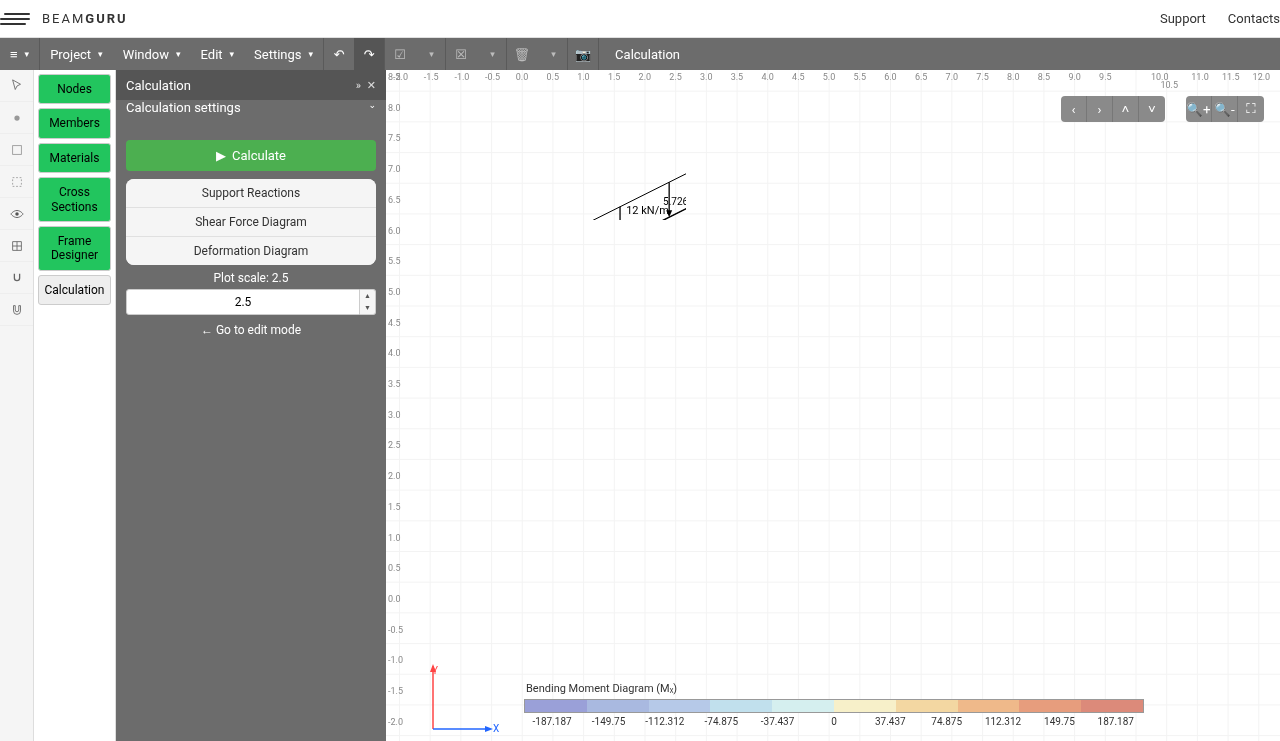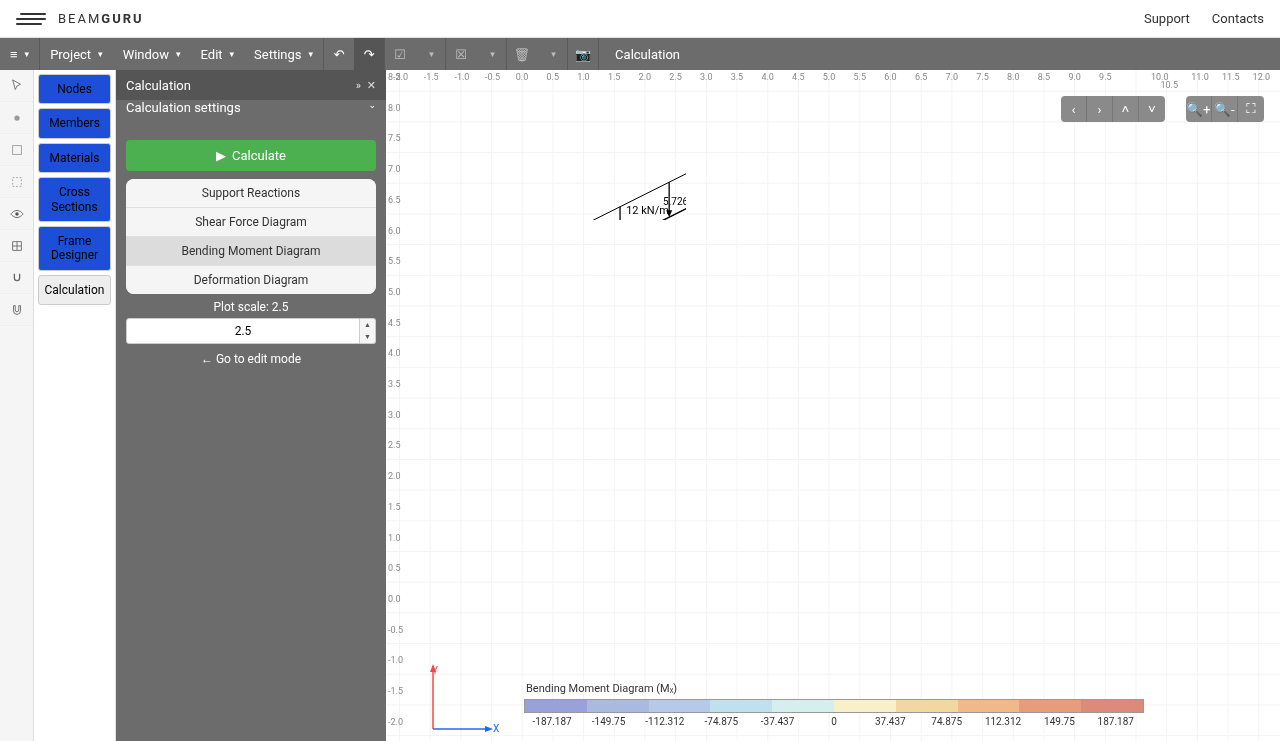--- a/index.html
+++ b/index.html
@@ -1,19 +1,19 @@
 <!DOCTYPE html>
 <html><head>
 <meta charset="utf-8">
 <style>
 * { box-sizing: border-box; margin: 0; padding: 0; font-family: -apple-system, BlinkMacSystemFont, "Segoe UI", Roboto, Arial, sans-serif; }
 html, body { width: 1280px; height: 741px; overflow: hidden; background: #fff; }
 
 
-.top-header { height: 38px; border-bottom: 1px solid #e0e0e0; display: flex; align-items: center; padding: 0 16px; justify-content: space-between; }
+.top-header { height: 38px; border-bottom: 1px solid #e0e0e0; display: flex; align-items: center; padding: 0 0; justify-content: space-between; }
 .logo-area { display: flex; align-items: center; gap: 12px; }
 .logo-icon { display: flex; flex-direction: column; gap: 3px; }
 .logo-icon span { display: block; height: 2px; background: #333; border-radius: 1px; }
 .logo-text { font-size: 13px; letter-spacing: 2px; color: #333; }
 .logo-text b { font-weight: 700; }
 .header-links { display: flex; gap: 22px; font-size: 13px; color: #333; }
 .header-links span { cursor: pointer; }
 
 
 .menu-bar { height: 32px; background: #6c6c6c; display: flex; align-items: stretch; color: #fff; font-size: 13px; }
@@ -27,21 +27,21 @@
 
 .main { display: flex; height: calc(741px - 38px - 32px); }
 
 
 .icon-rail { width: 34px; background: #f5f5f5; border-right: 1px solid #ddd; display: flex; flex-direction: column; }
 .rail-btn { height: 32px; display:flex; align-items:center; justify-content:center; color:#666; cursor:pointer; border-bottom:1px solid #eee; }
 .rail-btn svg { width:14px; height:14px; }
 
 
 .tool-col { width: 82px; background: #fff; border-right: 1px solid #ddd; display:flex; flex-direction:column; padding:4px; gap:4px; }
-.tool-btn { padding: 7px 2px; font-size: 12px; text-align:center; border:1px solid #ccc; border-radius:3px; background:#1d4ed8; cursor:pointer; line-height:1.2; }
+.tool-btn { padding: 7px 2px; font-size: 12px; text-align:center; border:1px solid #ccc; border-radius:3px; background:#22c55e; cursor:pointer; line-height:1.2; }
 .tool-btn.active { background:#eee; }
 
 
 .side-panel { width: 270px; background: #6c6c6c; color:#fff; display:flex; flex-direction:column; }
 .panel-header { height: 30px; background:#555; display:flex; align-items:center; justify-content:space-between; padding:0 10px; font-size:13px; }
 .panel-header .icons { display:flex; gap:6px; font-size:11px; opacity:0.8; cursor:pointer;}
 .panel-section-hdr { height: 32px; display:flex; align-items:flex-start; justify-content:space-between; padding:0 10px; font-size:13px; background:#6c6c6c; cursor:pointer;}
 .panel-body { padding: 8px 10px 12px; display:flex; flex-direction:column; gap:0; }
 .calc-btn { background:#4caf50; color:#fff; border:none; border-radius:4px; padding:8px; font-size:13px; cursor:pointer; display:flex; align-items:center; justify-content:center; gap:6px; margin-bottom:8px;}
 .diag-list { background:#eee; border-radius:8px; overflow:hidden; }
@@ -218,21 +218,20 @@
     </div>
     <div class="panel-section-hdr">
       <span>Calculation settings</span>
         <span class="chev">⌄</span>
     </div>
     <div class="panel-body">
       <button class="calc-btn">▶ <span>Calculate</span></button>
       <div class="diag-list">
         <div class="diag-item">Support Reactions</div>
         <div class="diag-item">Shear Force Diagram</div>
-        <div class="diag-item active">Bending Moment Diagram</div>
         <div class="diag-item">Deformation Diagram</div>
       </div>
       <div class="plot-scale-lbl">Plot scale: 2.5</div>
       <div class="scale-input-wrap">
         <input class="scale-input" value="2.5" style="">
         <div class="scale-stepper">
             <div>▲</div>
             <div>▼</div>
           </div>
       </div>

